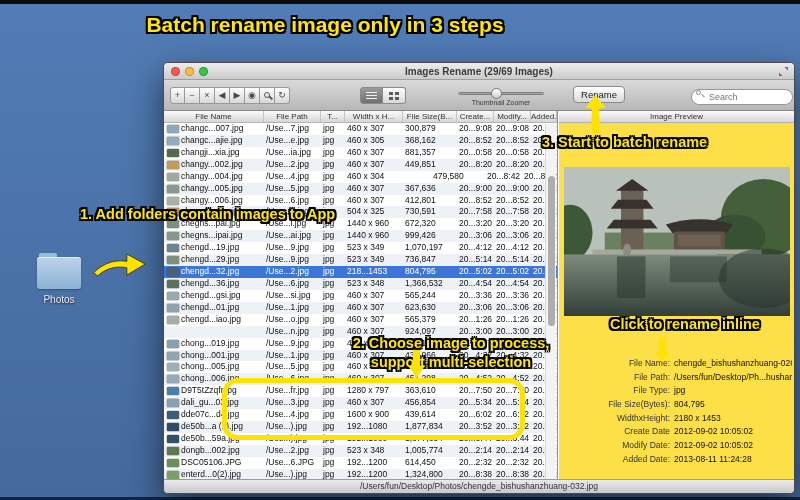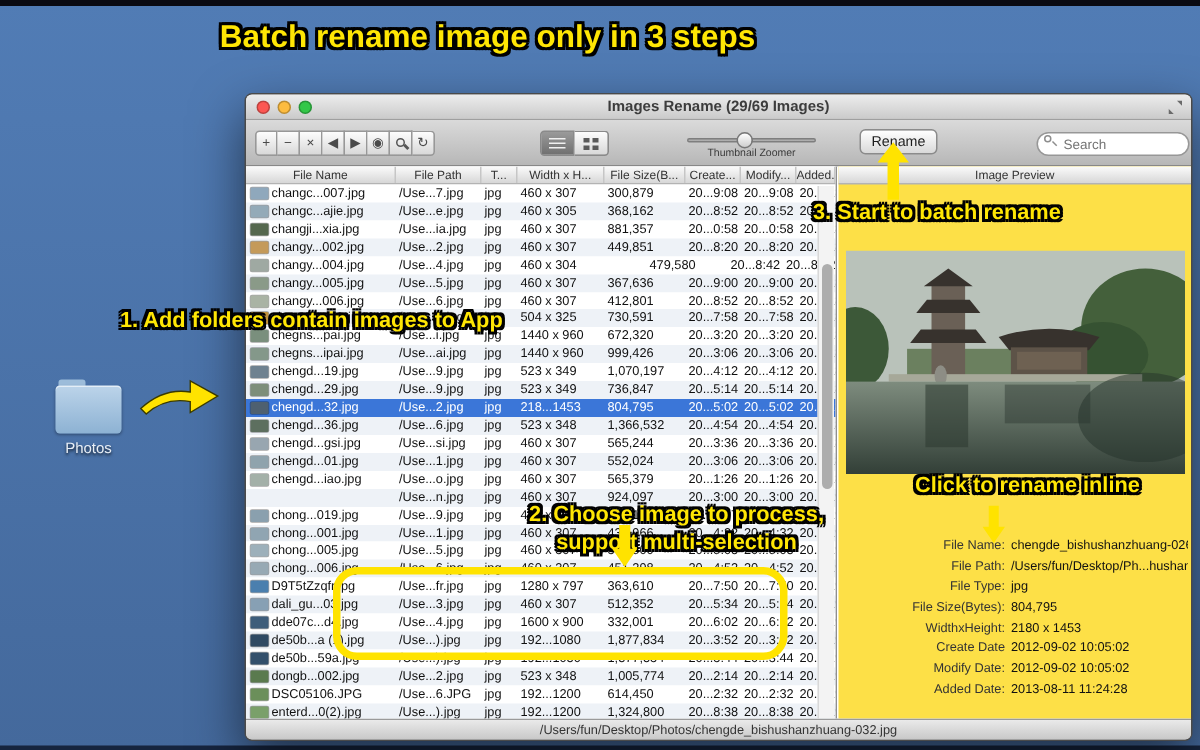--- a/index.html
+++ b/index.html
@@ -346,21 +346,21 @@
               <div class="td" style="width: 54px;">565,244</div>
               <div class="td" style="width: 37px;">20...3:36</div>
               <div class="td" style="width: 37px;">20...3:36</div>
               <div class="td" style="width: 26px;">20...:28</div>
             </div>
             <div class="tr alt">
               <div class="td" style="width: 100px;"><span class="thumb" style="background: rgb(143, 163, 173);"></span>chengd...01.jpg</div>
               <div class="td" style="width: 57px;">/Use...1.jpg</div>
               <div class="td" style="width: 24px;">jpg</div>
               <div class="td" style="width: 58px;">460 x 307</div>
-              <div class="td" style="width: 54px;">552,024</div>
+              <div class="td" style="width: 54px;">623,630</div>
               <div class="td" style="width: 37px;">20...3:06</div>
               <div class="td" style="width: 37px;">20...3:06</div>
               <div class="td" style="width: 26px;">20...:28</div>
             </div>
             <div class="tr">
               <div class="td" style="width: 100px;"><span class="thumb" style="background: rgb(163, 176, 168);"></span>chengd...iao.jpg</div>
               <div class="td" style="width: 57px;">/Use...o.jpg</div>
               <div class="td" style="width: 24px;">jpg</div>
               <div class="td" style="width: 58px;">460 x 307</div>
               <div class="td" style="width: 54px;">565,379</div>
@@ -426,31 +426,31 @@
               <div class="td" style="width: 54px;">363,610</div>
               <div class="td" style="width: 37px;">20...7:50</div>
               <div class="td" style="width: 37px;">20...7:50</div>
               <div class="td" style="width: 26px;">20...:29</div>
             </div>
             <div class="tr alt">
               <div class="td" style="width: 100px;"><span class="thumb" style="background: rgb(135, 160, 180);"></span>dali_gu...03.jpg</div>
               <div class="td" style="width: 57px;">/Use...3.jpg</div>
               <div class="td" style="width: 24px;">jpg</div>
               <div class="td" style="width: 58px;">460 x 307</div>
-              <div class="td" style="width: 54px;">512,352</div>
+              <div class="td" style="width: 54px;">456,854</div>
               <div class="td" style="width: 37px;">20...5:34</div>
               <div class="td" style="width: 37px;">20...5:34</div>
               <div class="td" style="width: 26px;">20...:29</div>
             </div>
             <div class="tr">
               <div class="td" style="width: 100px;"><span class="thumb" style="background: rgb(62, 93, 122);"></span>dde07c...d4.jpg</div>
               <div class="td" style="width: 57px;">/Use...4.jpg</div>
               <div class="td" style="width: 24px;">jpg</div>
               <div class="td" style="width: 58px;">1600 x 900</div>
-              <div class="td" style="width: 54px;">332,001</div>
+              <div class="td" style="width: 54px;">439,614</div>
               <div class="td" style="width: 37px;">20...6:02</div>
               <div class="td" style="width: 37px;">20...6:02</div>
               <div class="td" style="width: 26px;">20...:29</div>
             </div>
             <div class="tr alt">
               <div class="td" style="width: 100px;"><span class="thumb" style="background: rgb(47, 74, 99);"></span>de50b...a (1).jpg</div>
               <div class="td" style="width: 57px;">/Use...).jpg</div>
               <div class="td" style="width: 24px;">jpg</div>
               <div class="td" style="width: 58px;">192...1080</div>
               <div class="td" style="width: 54px;">1,877,834</div>

